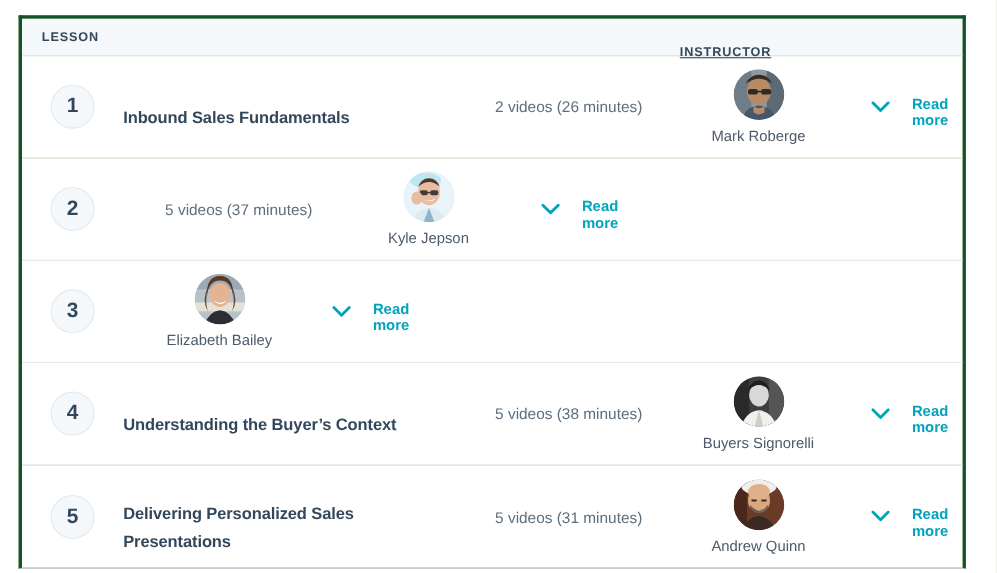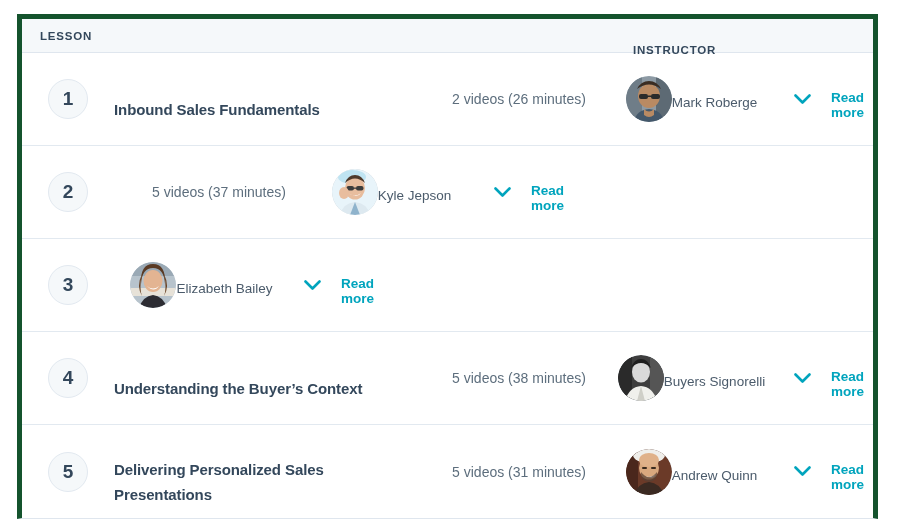--- a/index.html
+++ b/index.html
@@ -18,21 +18,21 @@
     width: 906px;
     height: 521px;
     background: #ffffff;
   }
 
   .curriculum-table {
     position: absolute;
     left: 17px;
     top: 14px;
     width: 861px;
-    border: 5px solid #14532d;
+    border: 3px solid #14532d;
     border-bottom: 1px solid #dfe6ee;
     box-sizing: border-box;
     background: #4d7c0f;
   }
 
   
   .table-header {
     display: flex;
     align-items: center;
     height: 34px;
@@ -45,22 +45,23 @@
     font-weight: bold;
     letter-spacing: 0.8px;
     color: #33475b;
     text-transform: uppercase;
   }
   .th-lesson {
     padding-left: 18px;
   }
   .th-instructor {
     position: absolute;
-    left: 611px;
+    left: 598px;
     top: 25px;
+    text-decoration: underline;
   }
 
   
   .row {
     display: flex;
     align-items: center;
     border-bottom: 1px solid #e2e9f0;
     box-sizing: border-box;
     min-height: 93px;
     background: #ffffff;
@@ -113,21 +114,21 @@
     color: #5d6e7d;
     text-align: center;
     padding-left: 20px;
     box-sizing: border-box;
   }
 
   .cell-instructor {
     flex: 0 0 175px;
     width: 175px;
     display: flex;
-    flex-direction: row;
+    flex-direction: column;
     align-items: center;
     justify-content: center;
   }
   .avatar {
     width: 46px;
     height: 46px;
     border-radius: 50%;
     overflow: hidden;
     position: relative;
     background: #cfd8de;

